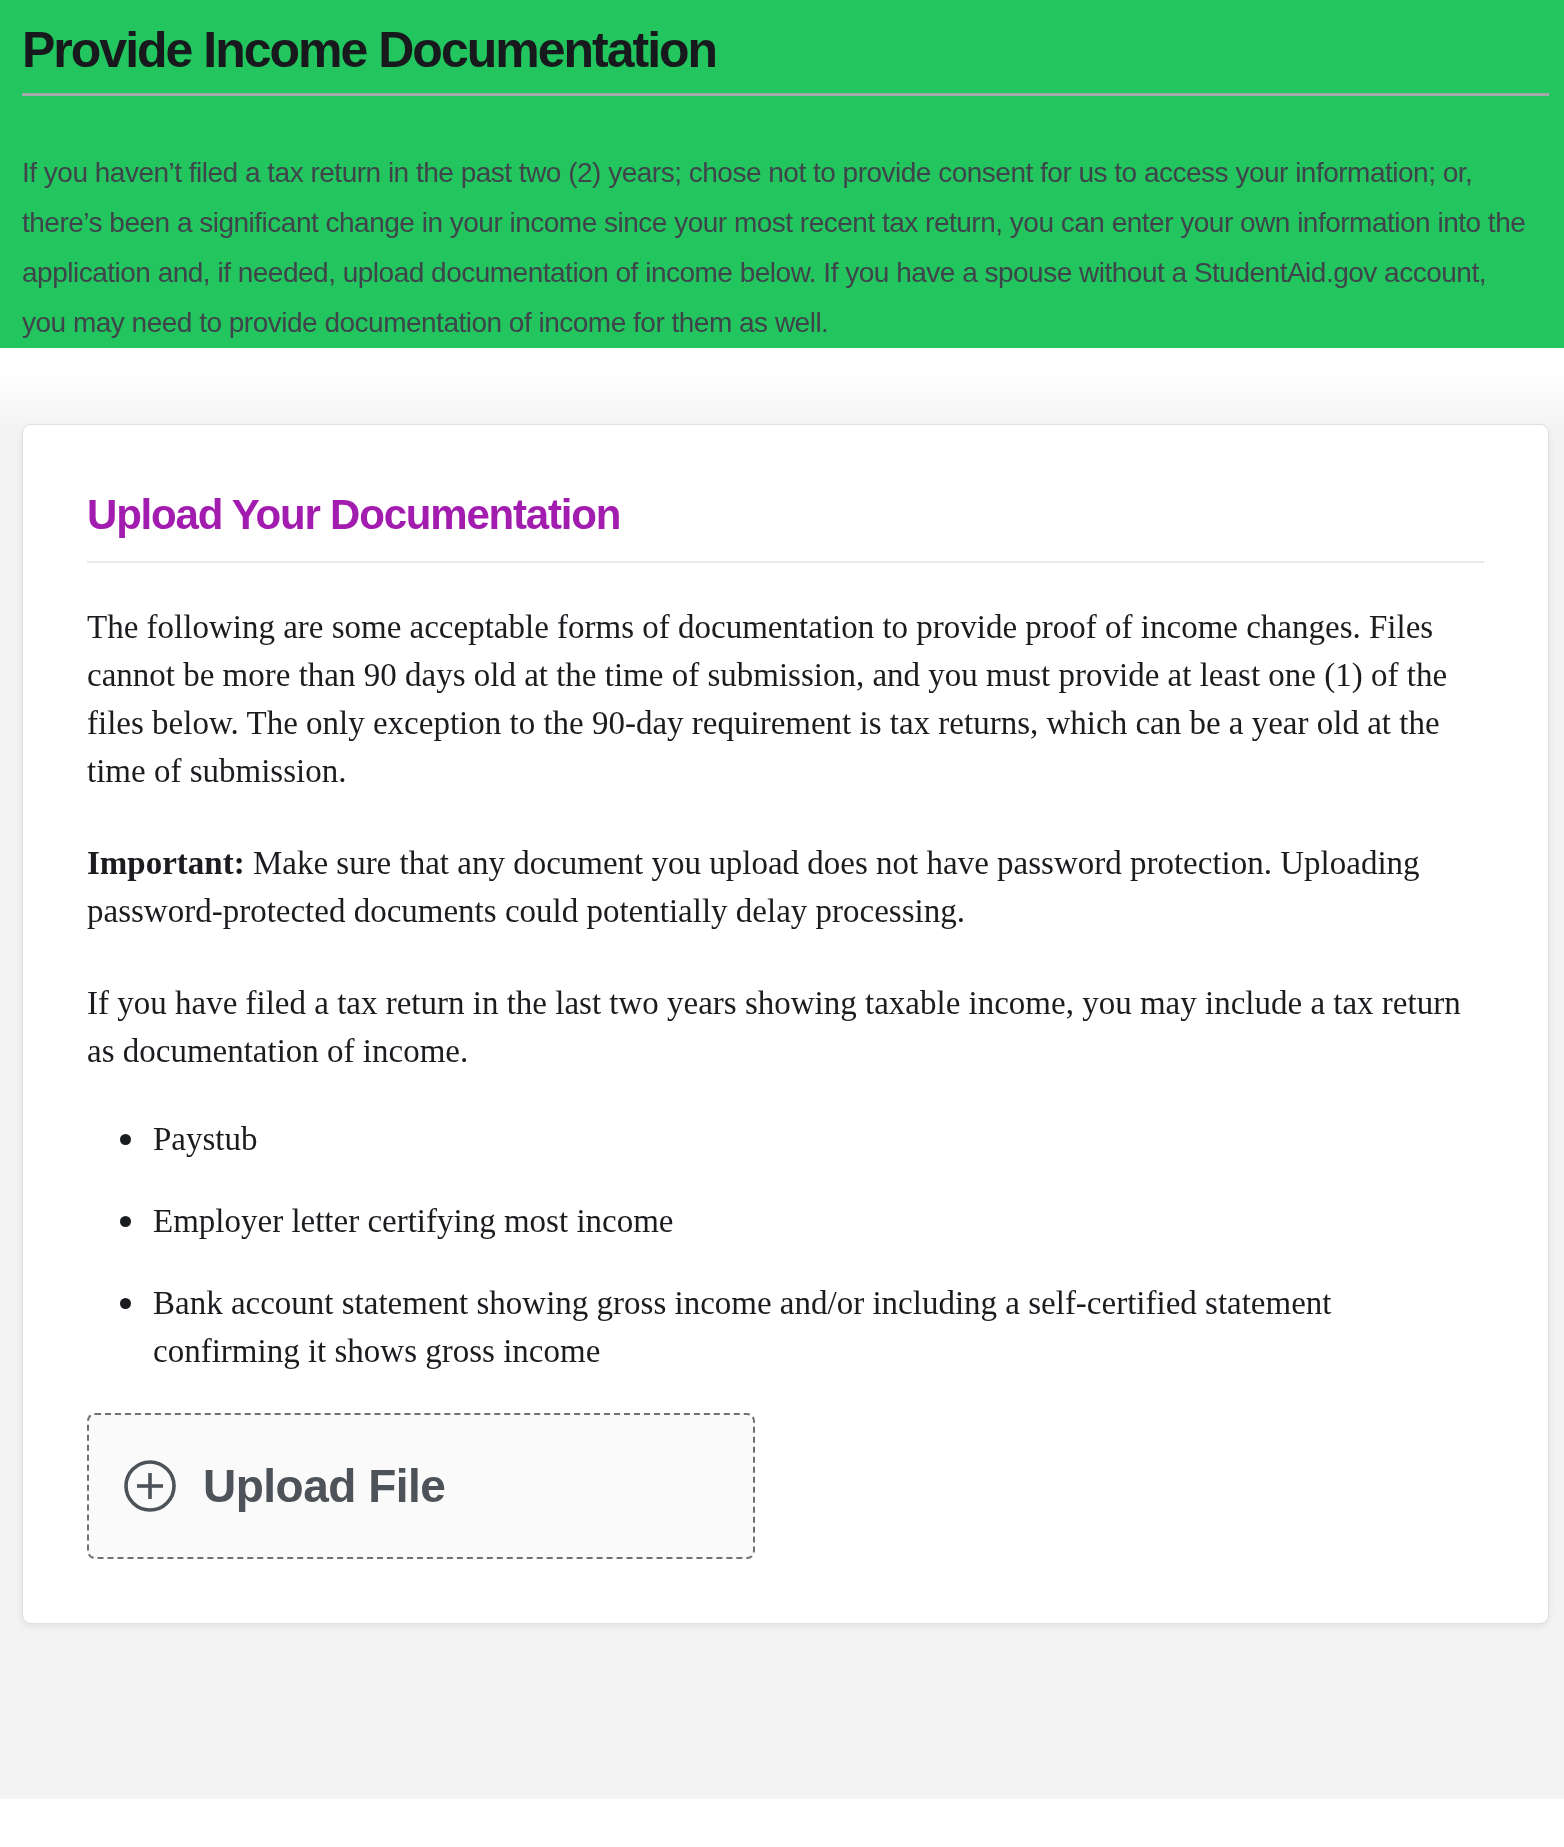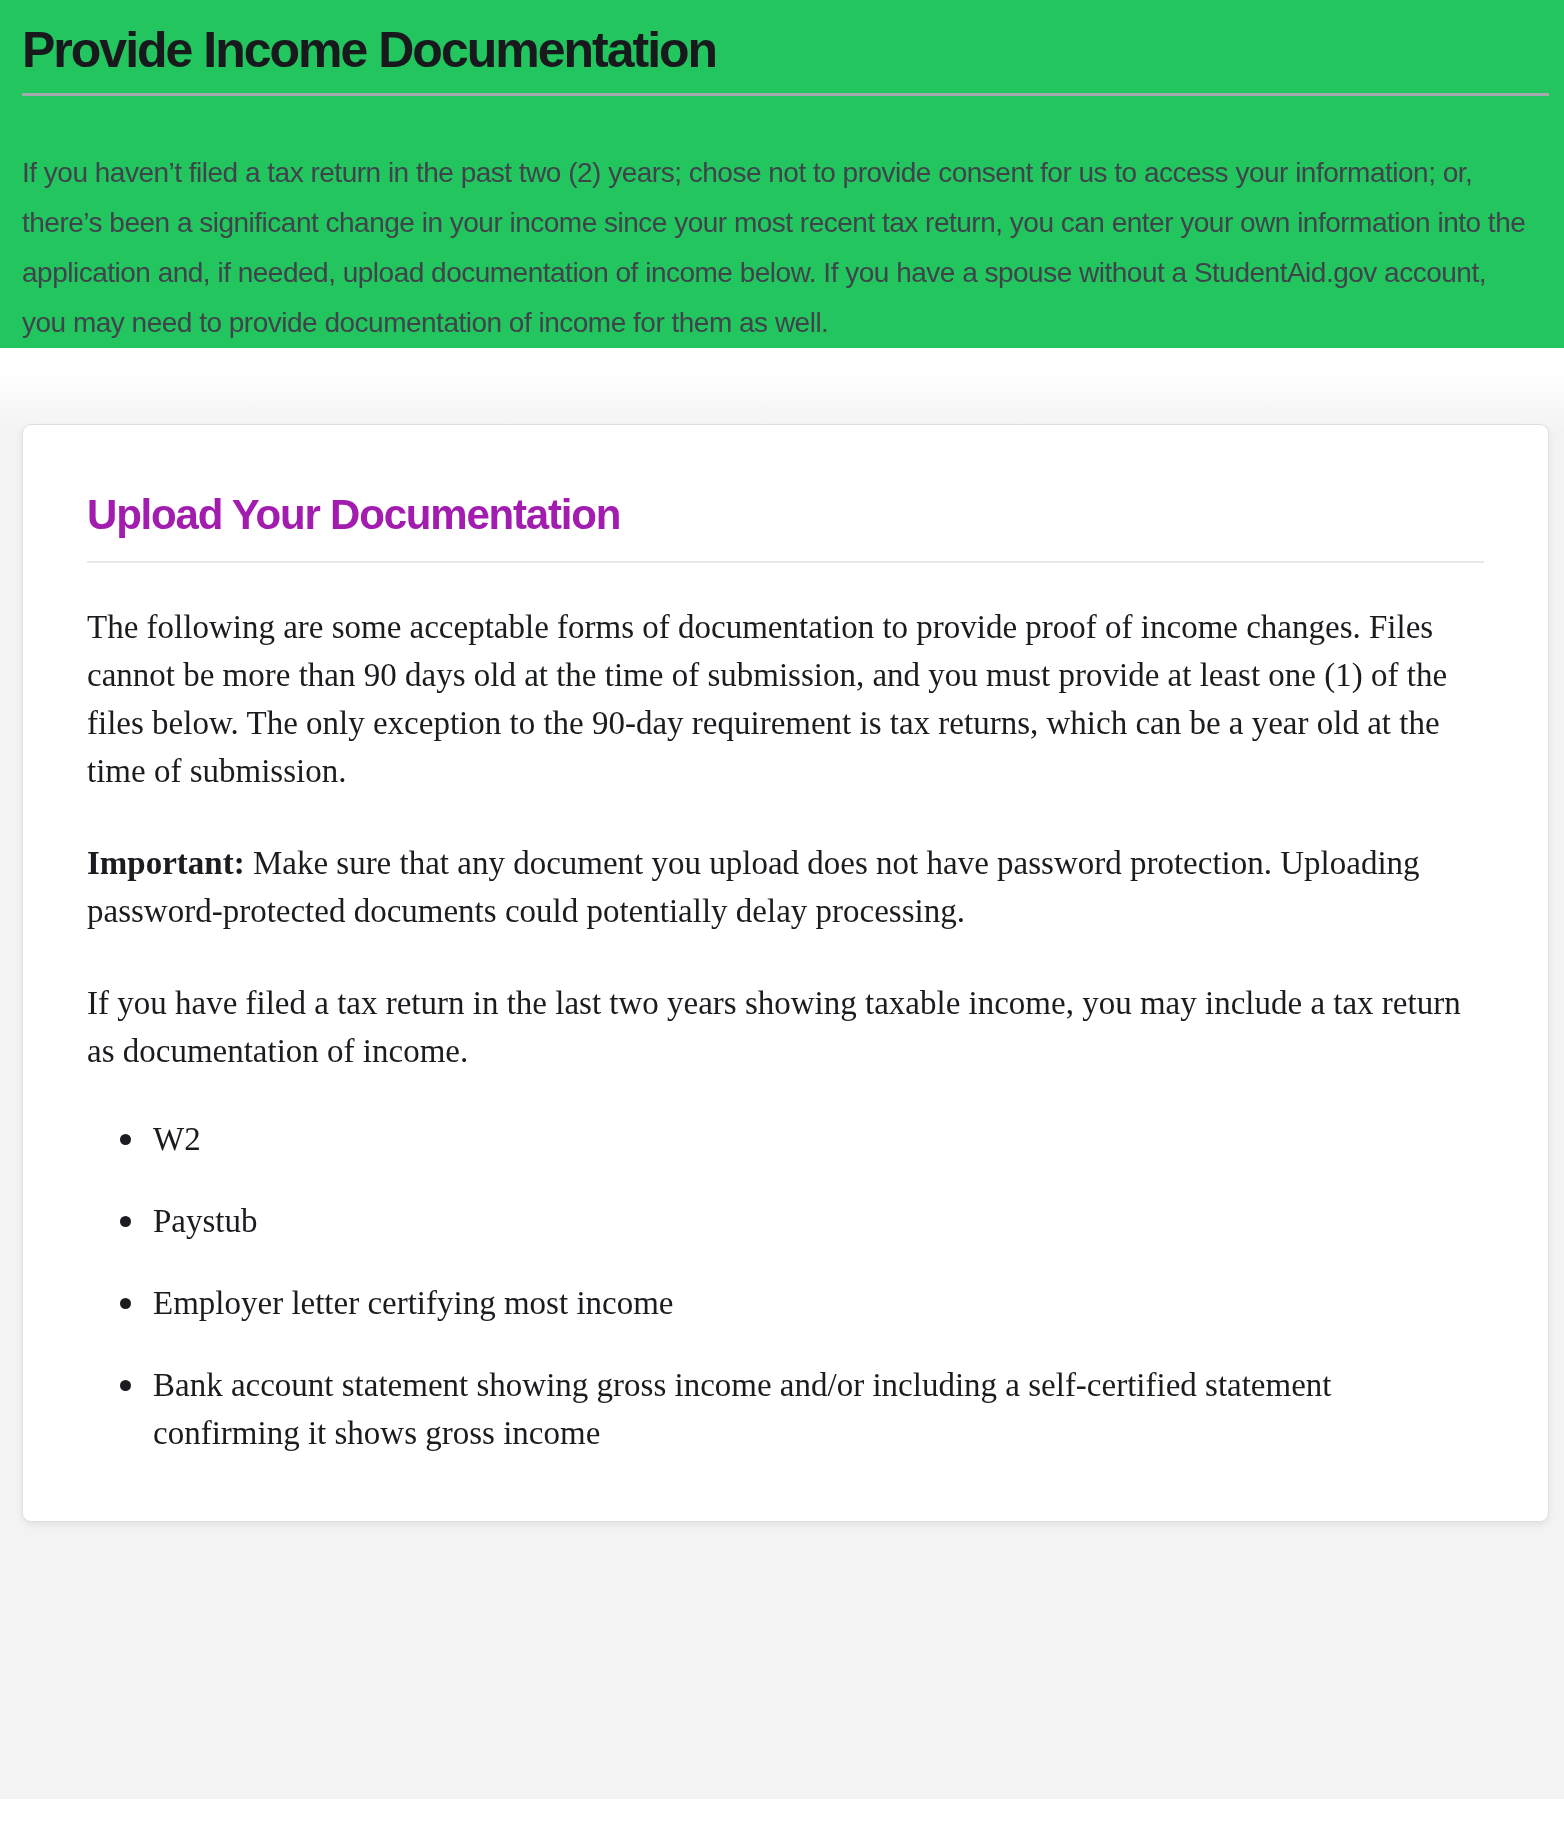--- a/index.html
+++ b/index.html
@@ -141,21 +141,28 @@
     <hr class="card-heading-divider">
 
     <div class="card-body">
       <p class="first">The following are some acceptable forms of documentation to provide proof of income changes. Files cannot be more than 90 days old at the time of submission, and you must provide at least one (1) of the files below. The only exception to the 90-day requirement is tax returns, which can be a year old at the time of submission.</p>
 
       <p><strong>Important:</strong><span> Make sure that any document you upload does not have password protection. Uploading password-protected documents could potentially delay processing.</span></p>
 
       <p>If you have filed a tax return in the last two years showing taxable income, you may include a tax return as documentation of income.</p>
 
       <ul class="doc-list">
-        <li>W2</li>
         <li>Paystub</li>
         <li>Employer letter certifying most income</li>
         <li>Bank account statement showing gross income and/or including a self-certified statement confirming it shows gross income</li>
       </ul>
 
+      <button class="upload-btn" type="button">
+        <svg class="upload-icon" viewBox="0 0 54 54" aria-hidden="true">
+          <circle cx="27" cy="27" r="24" fill="none" stroke="#4d5358" stroke-width="3.6"></circle>
+          <line x1="27" y1="14" x2="27" y2="40" stroke="#4d5358" stroke-width="3.6"></line>
+          <line x1="14" y1="27" x2="40" y2="27" stroke="#4d5358" stroke-width="3.6"></line>
+        </svg>
+        <span class="upload-label">Upload File</span>
+      </button>
     </div>
   </div>
 </section>
 
 </body></html>

